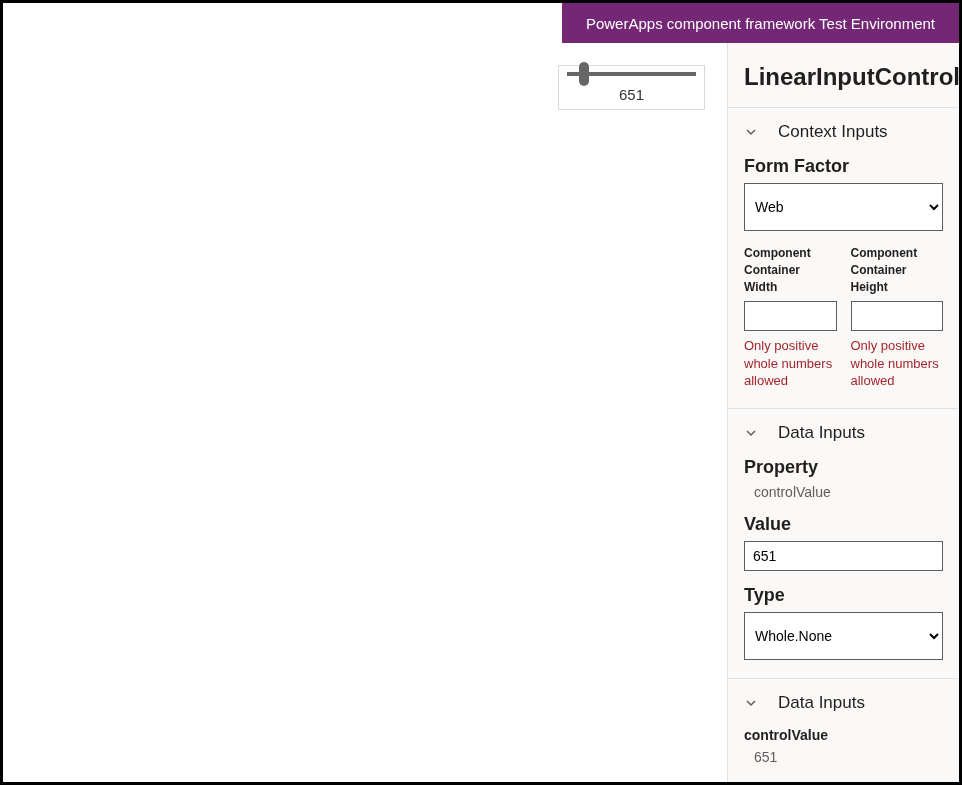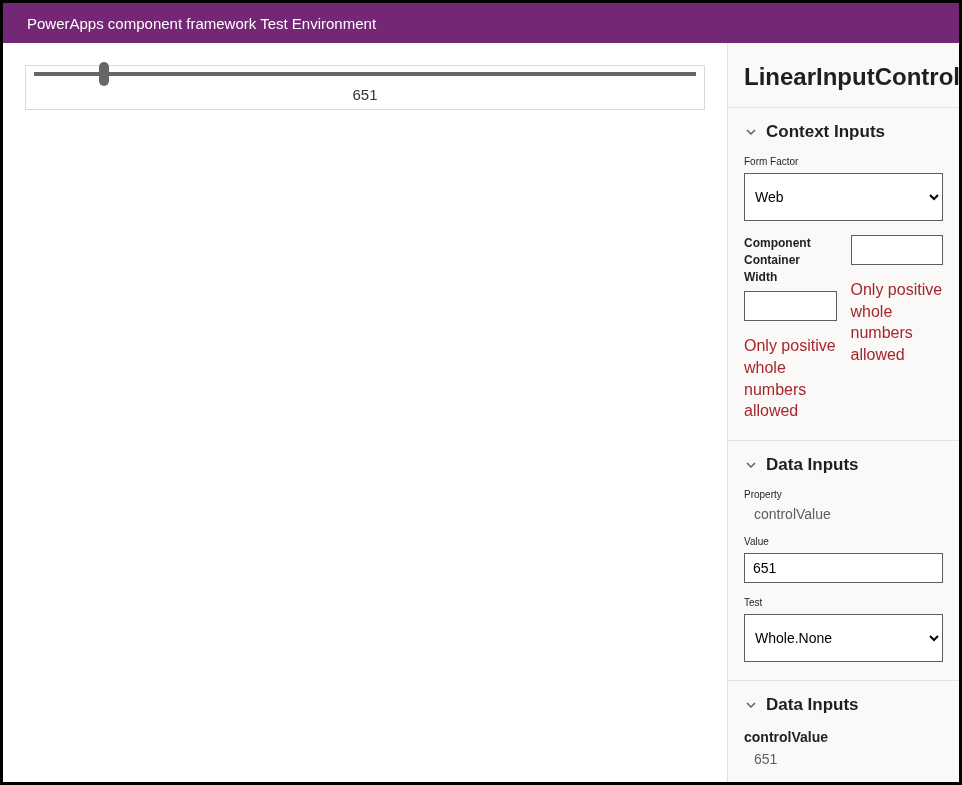--- a/index.html
+++ b/index.html
@@ -11,20 +11,21 @@
       background: #000;
       padding: 3px;
     }
     .app-frame {
       background: #fff;
       width: 956px;
       height: 779px;
       overflow: hidden;
       display: flex;
       flex-direction: column;
+      align-items: flex-end;
     }
     .header-bar {
       background: #742774;
       color: #fff;
       height: 40px;
       display: flex;
       align-items: center;
       padding: 0 24px;
       font-size: 15px;
       font-weight: 400;
@@ -106,44 +107,44 @@
       border-bottom: 1px solid #e1e1e1;
       background: #faf9f8;
     }
     .section {
       border-bottom: 1px solid #e1e1e1;
       padding: 14px 16px 18px 16px;
     }
     .section-header {
       display: flex;
       align-items: center;
-      gap: 8px;
+      gap: 20px;
       font-size: 17px;
-      font-weight: 700;
+      font-weight: 400;
       color: #201f1e;
       cursor: pointer;
       margin-bottom: 14px;
     }
     .chevron {
       width: 14px;
       height: 14px;
       display: inline-flex;
       align-items: center;
       justify-content: center;
     }
     .chevron svg {
       width: 12px;
       height: 12px;
       stroke: #605e5c;
       stroke-width: 1.5;
       fill: none;
     }
     .field-label {
-      font-size: 10px;
-      font-weight: 400;
+      font-size: 18px;
+      font-weight: 700;
       color: #201f1e;
       margin-bottom: 6px;
       display: block;
     }
     .field-group {
       margin-bottom: 14px;
     }
     .field-group:last-child {
       margin-bottom: 0;
     }
@@ -175,24 +176,24 @@
     input.field-input {
       width: 100%;
       height: 30px;
       border: 1px solid #605e5c;
       background: #fff;
       font-size: 14px;
       padding: 0 8px;
       font-family: inherit;
     }
     .error-text {
-      font-size: 16px;
+      font-size: 13px;
       color: #a4262c;
       line-height: 1.35;
-      margin-top: 14px;
+      margin-top: 6px;
       display: block;
     }
     .property-name {
       font-size: 14px;
       color: #605e5c;
       padding-left: 10px;
     }
     .output-label {
       font-size: 14px;
       font-weight: 600;
@@ -247,20 +248,21 @@
           </select>
         </div>
 
         <div class="row-two">
           <div class="col">
             <label class="col-label">Component Container Width</label>
             <input type="text" class="field-input" value="" style="">
             <span class="error-text">Only positive whole numbers allowed</span>
           </div>
           <div class="col">
+            <label class="col-label">Component Container Height</label>
             <input type="text" class="field-input" value="" style="">
             <span class="error-text">Only positive whole numbers allowed</span>
           </div>
         </div>
       </div>
 
       <div class="section">
         <div class="section-header">
           <span class="chevron">
             <svg viewBox="0 0 12 12">
@@ -274,21 +276,21 @@
           <label class="field-label">Property</label>
           <div class="property-name">controlValue</div>
         </div>
 
         <div class="field-group">
           <label class="field-label">Value</label>
           <input type="text" class="field-input" value="651" style="">
         </div>
 
         <div class="field-group">
-          <label class="field-label">Test</label>
+          <label class="field-label">Type</label>
           <select class="field-select">
             <option>Whole.None</option>
           </select>
         </div>
       </div>
 
       <div class="section" style="border-bottom:none;">
         <div class="section-header">
           <span class="chevron">
             <svg viewBox="0 0 12 12">

